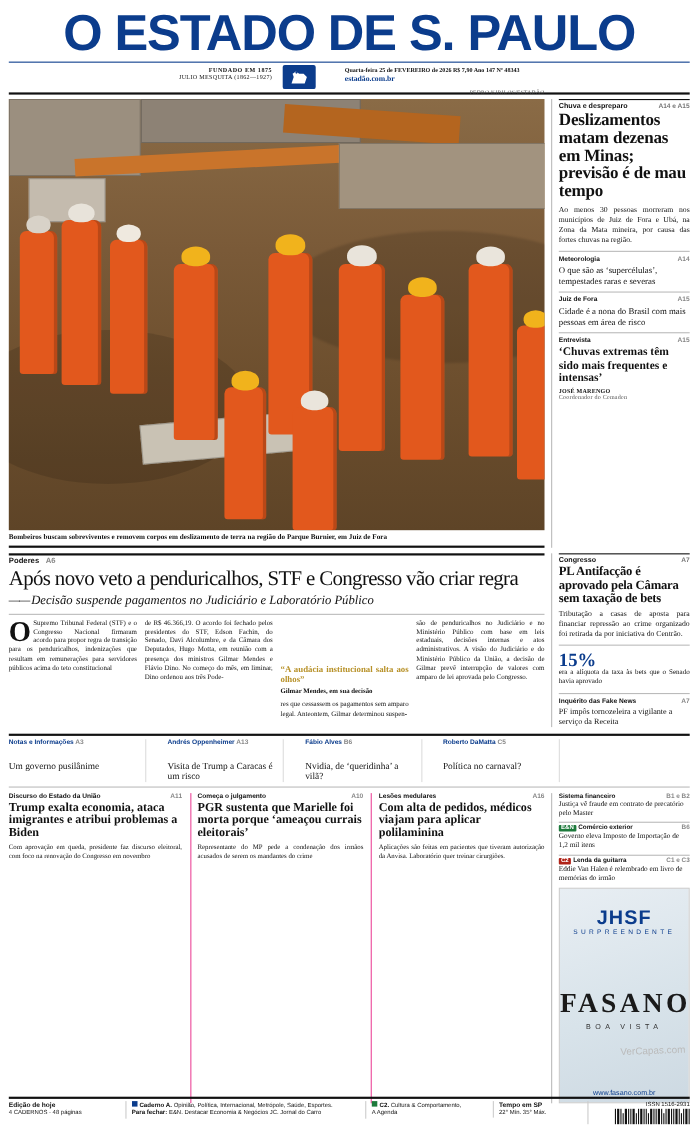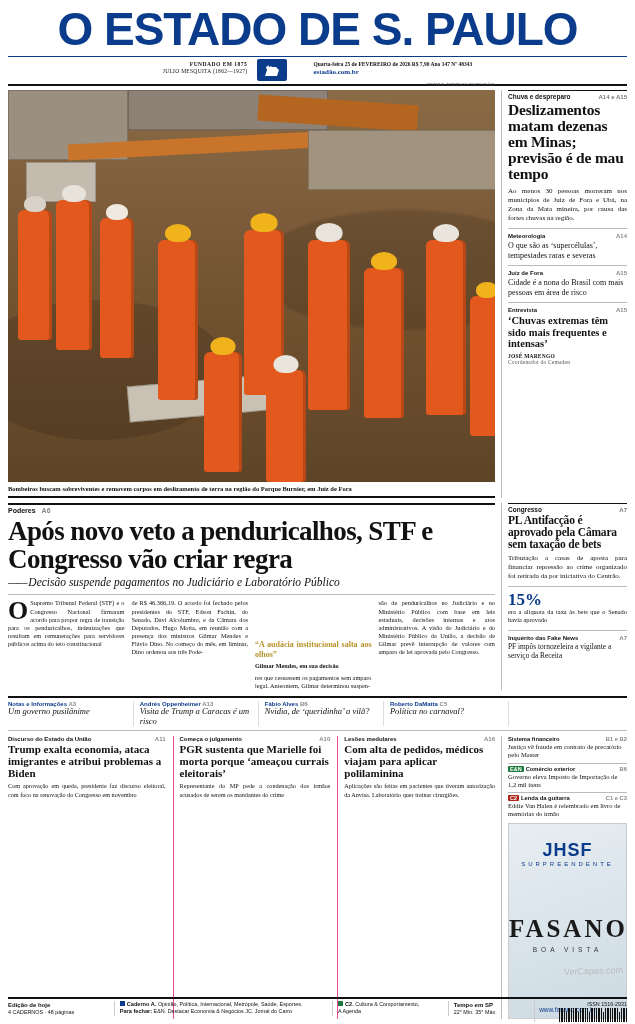--- a/index.html
+++ b/index.html
@@ -113,22 +113,22 @@
   
   .main-sec { margin-top:5px; display:flex; gap:6px; }
   .main-left { width:calc(100% - 132px); }
   .main-right { width:126px; border-left:1px solid #bbb; padding-left:6px; }
   .sec-kicker {
     font-family:"Liberation Sans", sans-serif; font-size:7px; font-weight:bold;
     border-top:2px solid #111; padding-top:2px;
   }
   .sec-kicker .ref { color:#888; margin-left:4px; }
   .mega {
-    font-family:"Liberation Serif", serif; font-weight:bold;
-    font-size:27px; line-height:1.04; letter-spacing:-.6px; margin:3px 0 2px 0;
+    font-family:"Liberation Serif", serif; font-weight:normal;
+    font-size:19px; line-height:1.04; letter-spacing:-.6px; margin:3px 0 2px 0;
   }
   .subhead {
     font-style:italic; font-size:11.5px; line-height:1.15; margin:3px 0 5px 0;
   }
   .subhead .dash { letter-spacing:-1px; }
   .cols4 {
     border-top:1px solid #bbb; padding-top:4px;
     display:flex; gap:7px; font-size:6.3px; line-height:1.3; text-align:justify;
   }
   .cols4 > div { width:25%; }
@@ -143,28 +143,28 @@
   }
   .pull-src { font-size:6.2px; font-weight:bold; margin-top:3px; color:#111; }
 
   .pct { color:#0b3c8c; font-weight:bold; font-size:17px; line-height:1; }
 
   
   .opinion {
     margin-top:6px; border-top:2px solid #111; border-bottom:1px solid #bbb;
     display:flex; gap:6px; padding:3px 0 4px 0;
   }
-  .op { width:20%; border-left:1px solid #ddd; padding-left:6px; }
+  .op { width:20%; border-left:1px solid #ddd; padding-left:19px; }
   .op:first-child { border-left:none; padding-left:0; }
   .op .k {
     font-family:"Liberation Sans", sans-serif; font-size:6px; font-weight:bold;
     color:#0b3c8c;
   }
   .op .k .ref { color:#888; }
-  .op .t { font-size:8.5px; line-height:1.12; margin-top:0;font-style:italic; }
+  .op .t { font-size:8.5px; line-height:1.12; margin-top:14px; }
 
   
   .bottom { display:flex; gap:6px; margin-top:5px; }
   .bleft { width:calc(100% - 132px); display:flex; gap:7px;justify-content:flex-end; }
   .bcol { width:33.33%; }
   .bcol + .bcol { border-left:1px solid #ec4899; padding-left:6px; }
   .b-k {
     font-family:"Liberation Sans", sans-serif; font-size:6px; font-weight:bold;
     display:flex; justify-content:space-between;
   }

